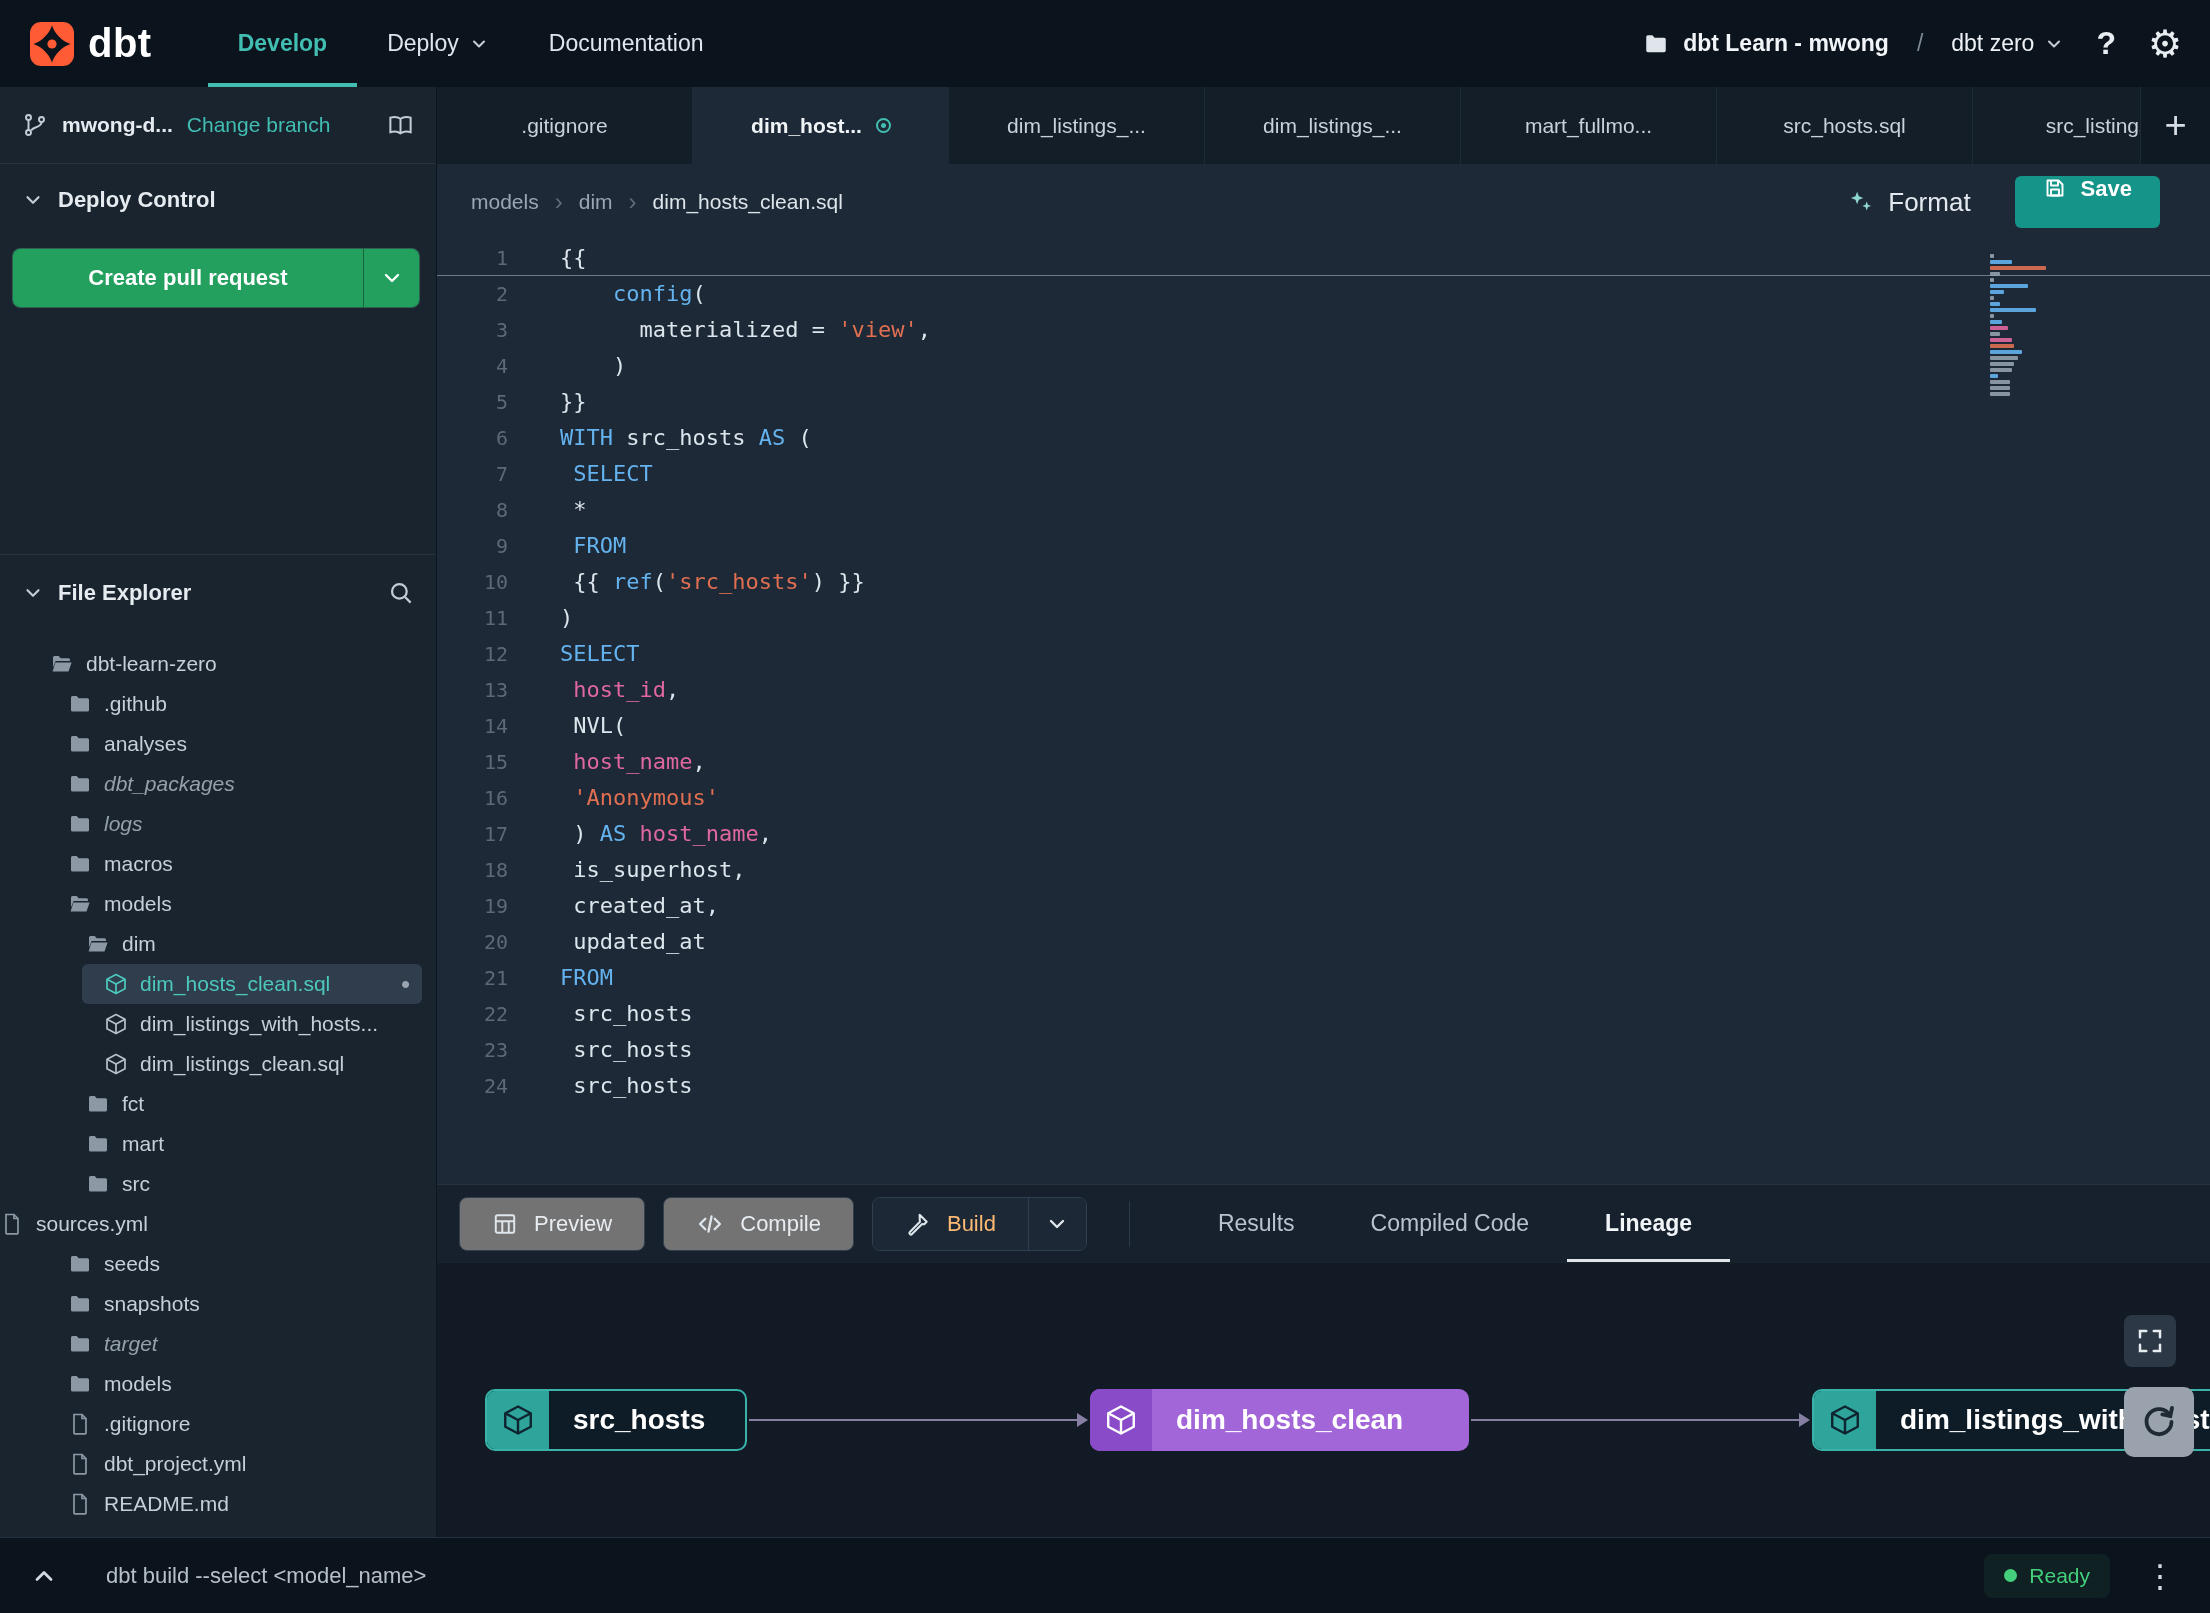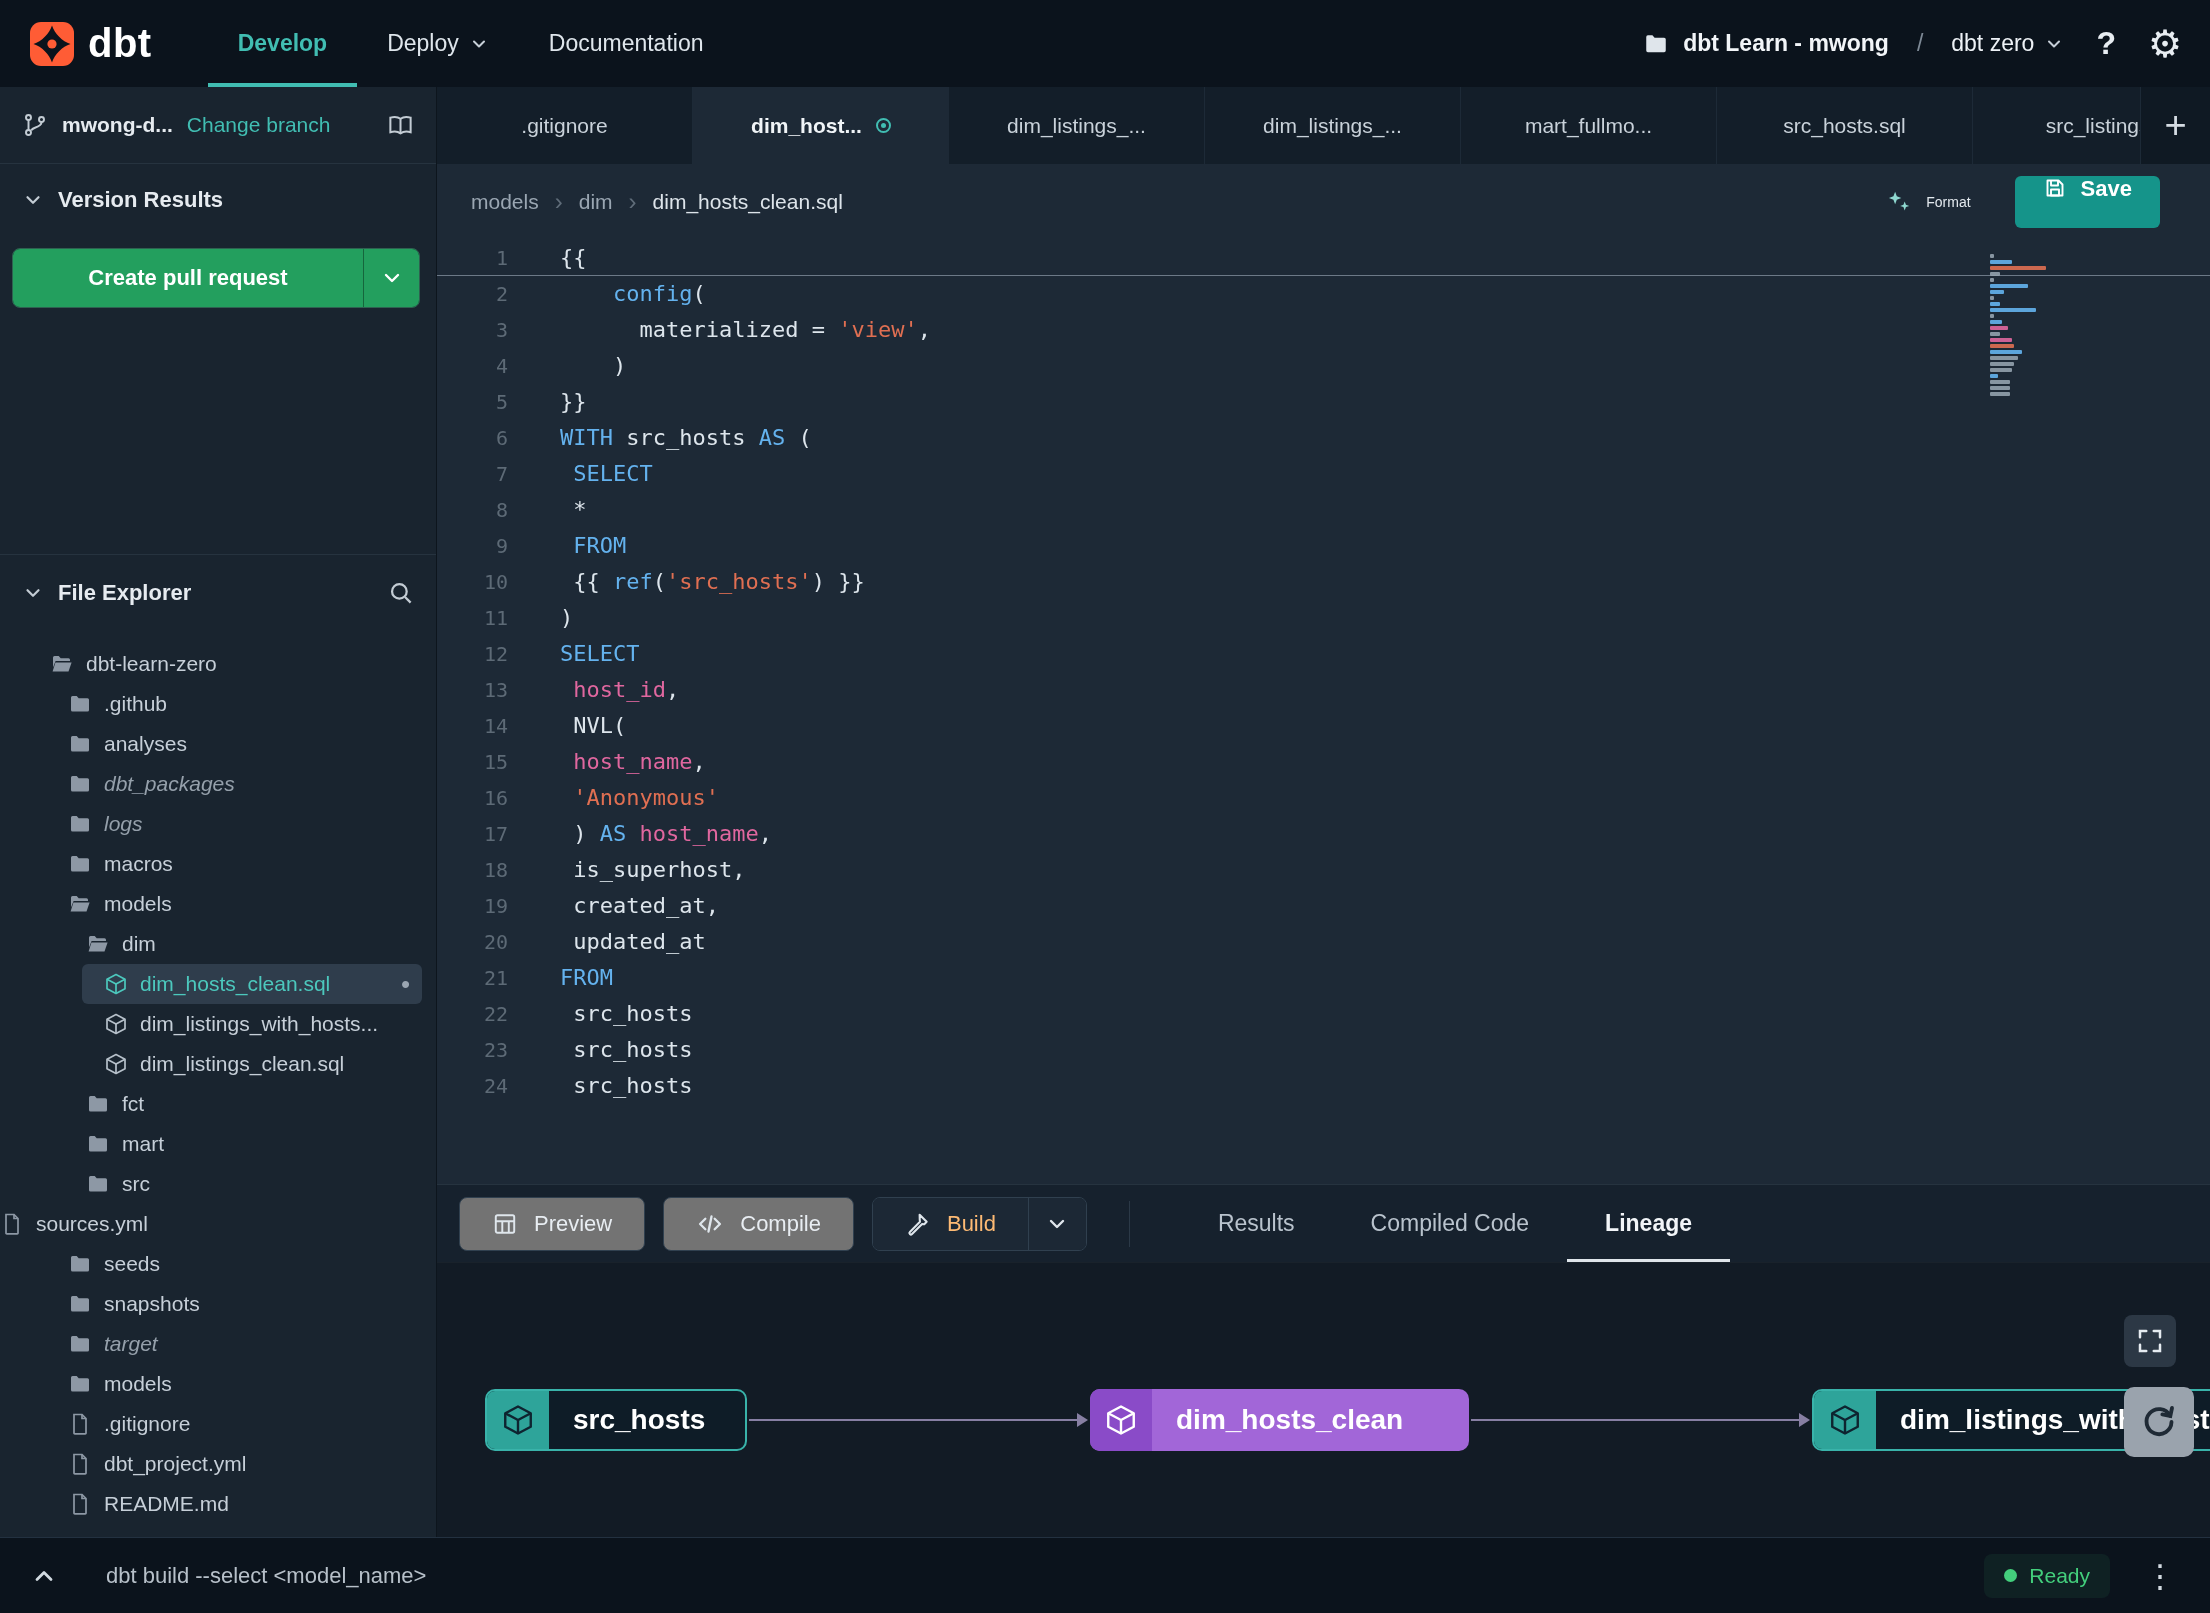--- a/index.html
+++ b/index.html
@@ -61,21 +61,21 @@
   .dotc{width:15px;height:15px;border:2.5px solid #41bdb2;border-radius:50%;position:relative;flex:none;}
   .dotc::after{content:"";position:absolute;inset:3px;background:#41bdb2;border-radius:50%;}
   .tab-add{width:70px;flex:none;display:flex;align-items:center;justify-content:center;font-size:38px;color:#d5dce3;background:#0f1923;cursor:pointer;border-left:1px solid #1d2a37;}
 
   .crumbbar{height:76px;flex:none;display:flex;align-items:center;padding:0 50px 0 34px;background:#1d2936;}
   .crumbs{display:flex;align-items:center;gap:16px;font-size:21px;}
   .crumb-item{color:#9aa6b2;cursor:pointer;}
   .crumb-item.last{color:#dde4ea;}
   .crumb-sep{color:#5f6c79;font-size:24px;line-height:1;}
   .crumb-actions{margin-left:auto;display:flex;align-items:center;gap:44px;}
-  .format-btn{display:flex;align-items:center;gap:14px;font-size:14px;color:#e3e9ee;cursor:pointer;}
+  .format-btn{display:flex;align-items:center;gap:14px;font-size:26px;color:#e3e9ee;cursor:pointer;}
   .format-btn .icon{color:#8fd8d0;}
   .save-btn{display:flex;align-items:flex-start;gap:14px;background:#15948a;color:#fff;font-size:22px;font-weight:bold;border:none;border-radius:6px;height:52px;padding:0 28px;cursor:pointer;font-family:"Liberation Sans",sans-serif;}
   .save-btn .icon{color:#ffffff;}
 
   .editor{flex:1;position:relative;background:#1d2936;overflow:hidden;cursor:text;}
   .code-row{display:flex;height:36px;line-height:36px;font-family:"DejaVu Sans Mono",monospace;}
   .code-row.current{box-shadow:inset 0 -1px 0 rgba(173,188,203,.55);}
   .ln{width:85px;flex:none;text-align:right;padding-right:14px;font-size:20px;color:#5d6a76;}
   .lc{white-space:pre;font-size:22px;padding-left:38px;}
   .tok-d{color:#dde5ec;}
@@ -201,21 +201,21 @@
             <path d="M12 6v13"></path>
           </svg>
         </span>
     </div>
     <div class="sec-header">
       <span class="icon" style="width:22px;height:22px">
           <svg viewBox="0 0 24 24" fill="none" stroke="currentColor" stroke-width="2.4" stroke-linecap="round" stroke-linejoin="round">
             <polyline points="6 9 12 15 18 9"></polyline>
           </svg>
         </span>
-      <span>Version Results</span>
+      <span>Deploy Control</span>
     </div>
     <div class="pr-row">
       <div class="pr-main">Create pull request</div>
       <div class="pr-chev">
         <span class="icon" style="width:24px;height:24px">
             <svg viewBox="0 0 24 24" fill="none" stroke="currentColor" stroke-width="2.4" stroke-linecap="round" stroke-linejoin="round">
               <polyline points="6 9 12 15 18 9"></polyline>
             </svg>
           </span>
       </div>

